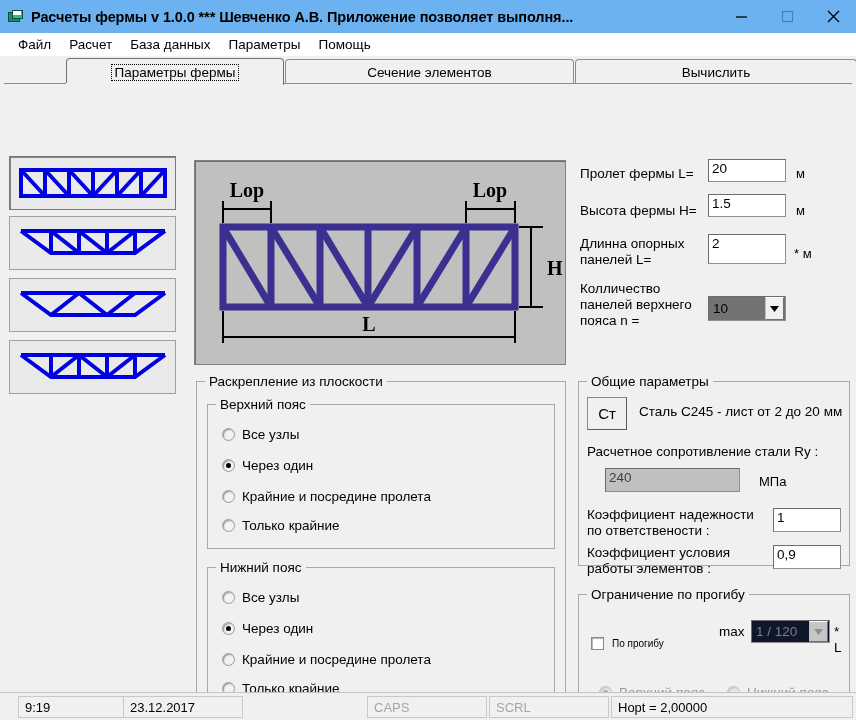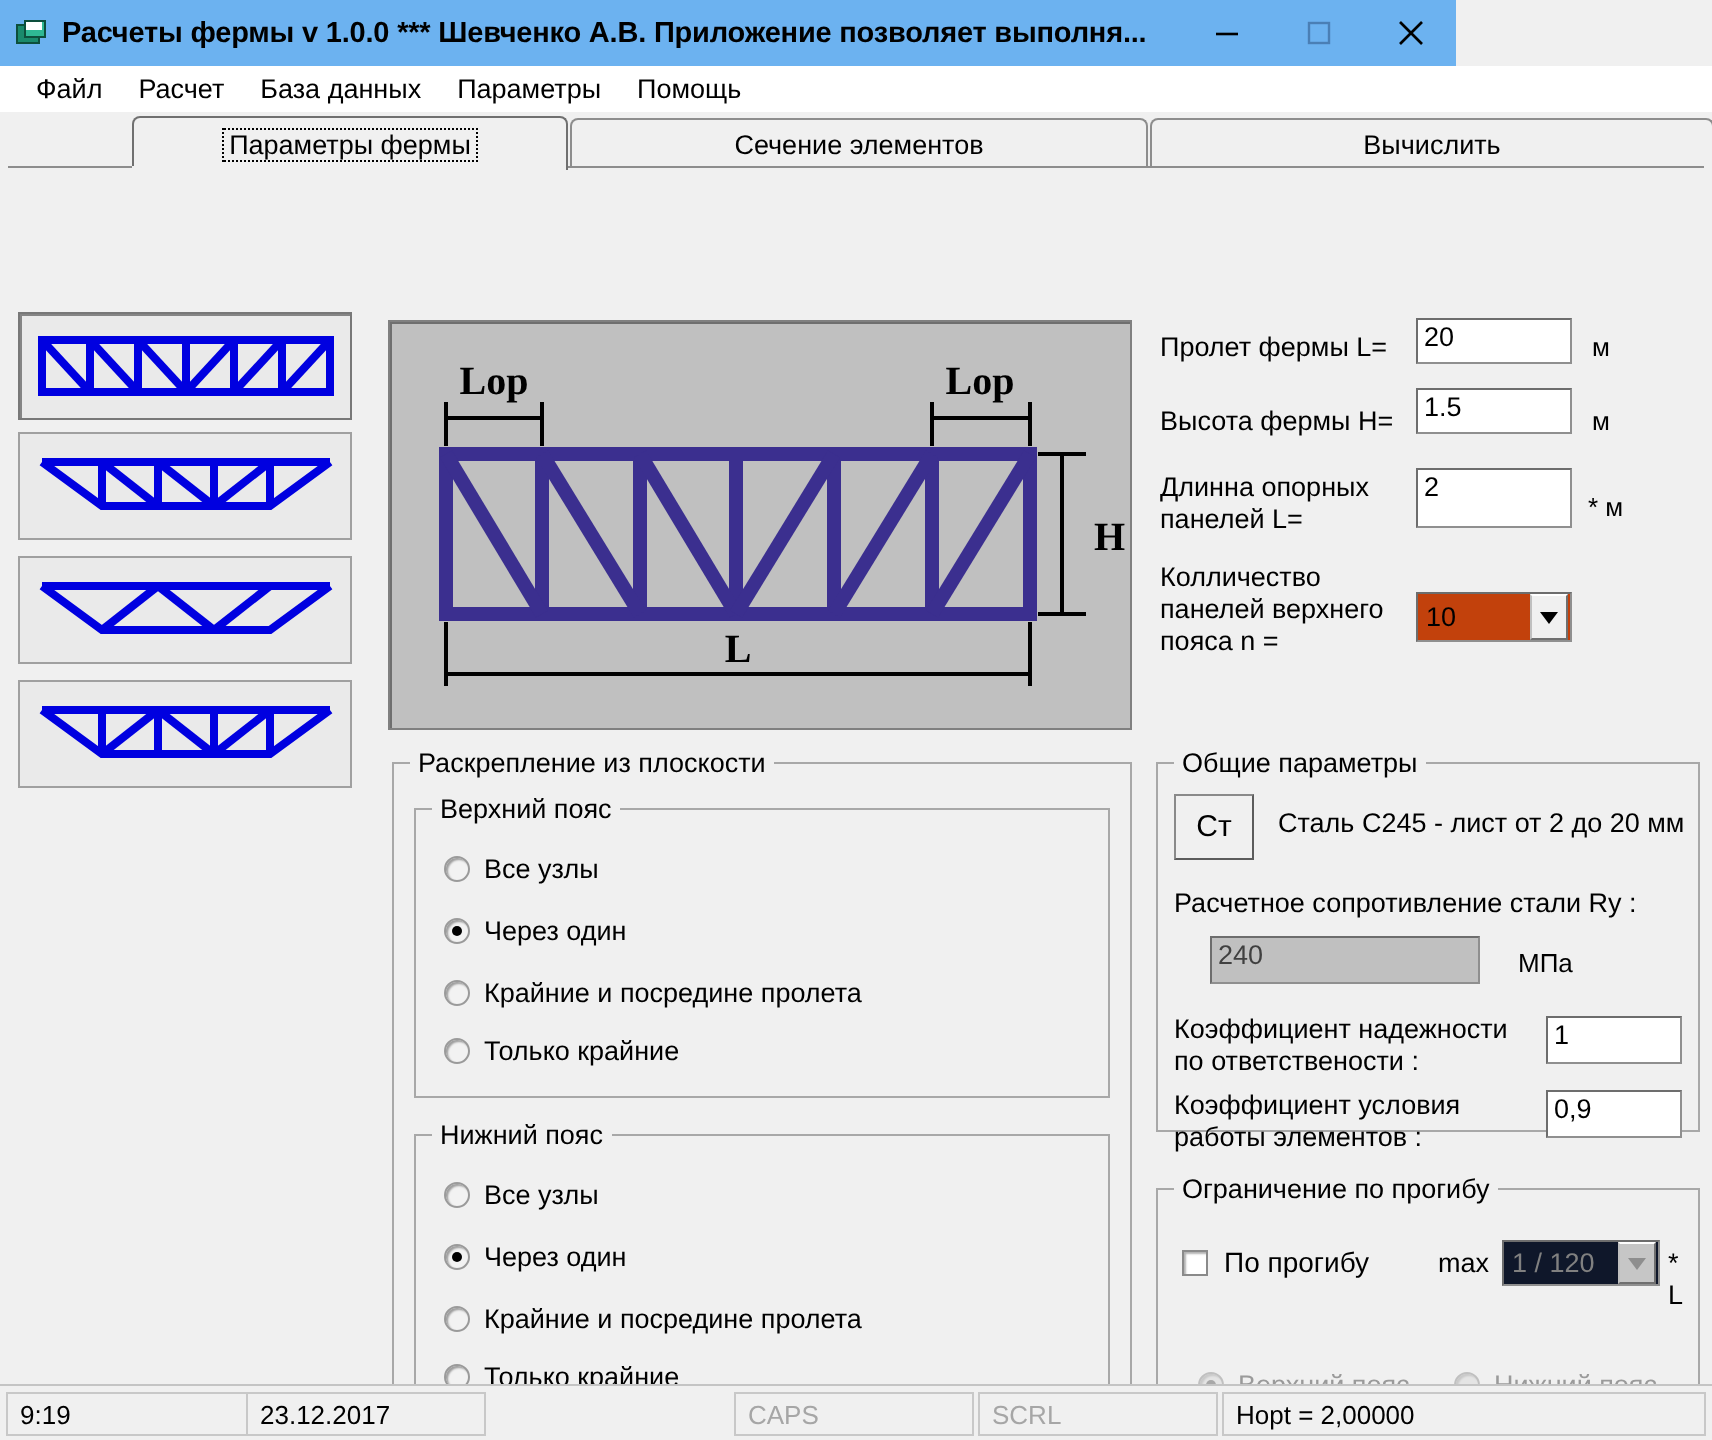--- a/index.html
+++ b/index.html
@@ -7,21 +7,21 @@
     margin: 0; padding: 0;
     width: 856px; height: 720px;
     overflow: hidden;
     background: #f0f0f0;
     font-family: "Liberation Sans", sans-serif;
   }
   body { position: relative; }
 
   
   .titlebar {
-    position: absolute; left: 0; top: 0; width: 728px; height: 33px;
+    position: absolute; left: 0; top: 0; width: 856px; height: 33px;
     background: #6cb2f0;
     display: flex; align-items: center;
   }
   .app-icon {
     width: 16px; height: 16px; margin-left: 8px; margin-right: 7px;
     position: relative; flex: 0 0 auto;
   }
   .app-icon .f1 {
     position: absolute; left: 0; top: 3px; width: 12px; height: 10px;
     background: #1a8a6c; border: 1px solid #0d4f3c;
@@ -129,21 +129,21 @@
     display: flex; align-items: flex-start;
     font-family: "Liberation Sans", sans-serif;
   }
   .txtbox.readonly { background: #c0c0c0; color: #404040; }
   .unit {
     position: absolute; font-size: 13px; color: #000;
   }
 
   
   .combo {
-    position: absolute; background: #c2410c;
+    position: absolute; background: #737373;
     border: 1px solid #8f8f8f;
     border-top-color: #6d6d6d; border-left-color: #6d6d6d;
     display: flex; align-items: center;
     font-size: 13.5px; color: #000;
   }
   .combo .cval { padding-left: 4px; flex: 1 1 auto; }
   .combo .arrow {
     width: 19px; height: 100%;
     background: #f0f0f0;
     border-left: 1px solid #bfbfbf;
@@ -183,21 +183,21 @@
   .radio.checked::after {
     content: ""; position: absolute; left: 3px; top: 3px;
     width: 5px; height: 5px; border-radius: 50%; background: #000;
   }
   .radio-row.disabled { color: #9a9a9a; }
   .radio-row.disabled .radio { border-color: #c0c0c0; background: #e4e4e4; box-shadow: inset 1px 1px 1px rgba(0,0,0,.12); }
   .radio-row.disabled .radio.checked::after { background: #a8a8a8; }
 
   .check-row {
     position: absolute; display: flex; align-items: center;
-    font-size: 14px; color: #000; white-space: nowrap;
+    font-size: 10px; color: #000; white-space: nowrap; margin-top: 14px;
   }
   .checkbox {
     width: 13px; height: 13px;
     background: #ffffff;
     border: 1px solid #8a8a8a;
     box-shadow: inset 1px 1px 1px rgba(0,0,0,.3);
     margin-right: 8px; flex: 0 0 auto;
   }
 
   
@@ -504,18 +504,18 @@
     </div>
     <div class="radio-row disabled" style="left:148px; top:90px;">
       <span class="radio"></span>
       <span>Нижний пояс</span>
     </div>
   </div>
 
 </div>
 
 <div class="statusbar">
-  <div class="status-cell" style="left:3px;  width:124px;">9:19</div>
+  <div class="status-cell" style="left:18px;  width:124px;">9:19</div>
   <div class="status-cell" style="left:123px; width:120px;">23.12.2017</div>
   <div class="status-cell dim" style="left:367px; width:120px;">CAPS</div>
   <div class="status-cell dim" style="left:489px; width:120px;">SCRL</div>
   <div class="status-cell" style="left:611px; width:242px;">Hopt = 2,00000</div>
 </div>
 
 </body></html>

